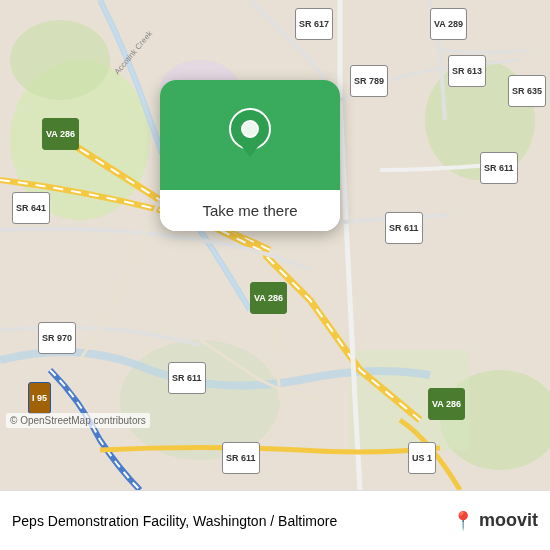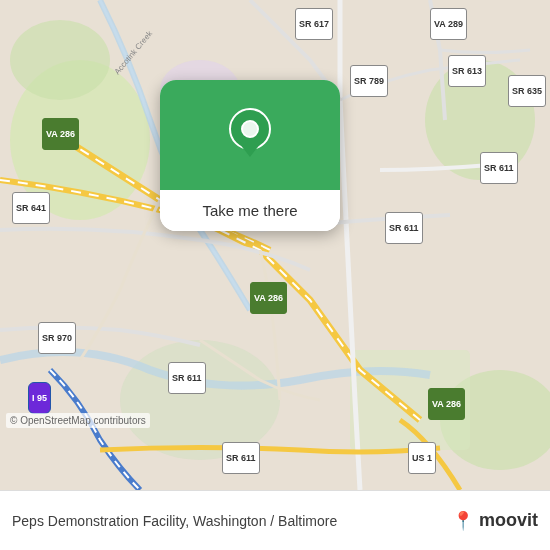--- a/index.html
+++ b/index.html
@@ -71,21 +71,21 @@
       left: 6px;
       font-size: 10px;
       color: #666;
       background: rgba(255,255,255,0.7);
       padding: 2px 4px;
       border-radius: 2px;
     }
 
     #place-name {
       font-size: 14px;
-      color: #404040;
+      color: #000000;
       font-weight: 500;
       flex: 1;
     }
 
     #moovit-logo {
       display: flex;
       align-items: center;
       gap: 4px;
     }
 
@@ -113,24 +113,23 @@
       white-space: nowrap;
     }
 
     .road-badge-green {
       background: #4a7c2f;
       color: #fff;
       border-color: #4a7c2f;
     }
 
     .road-badge-blue {
-      background: #6d28d9;
+      background: #a16207;
       color: #fff;
       border-color: #2255aa;
-      border-radius: 6px;
     }
   </style>
 </head>
 <body>
 
 <div id="map-container">
 
   <svg width="550" height="490" style="position:absolute;top:0;left:0;">
 
     <rect width="550" height="490" fill="#e8e0d4"></rect>

